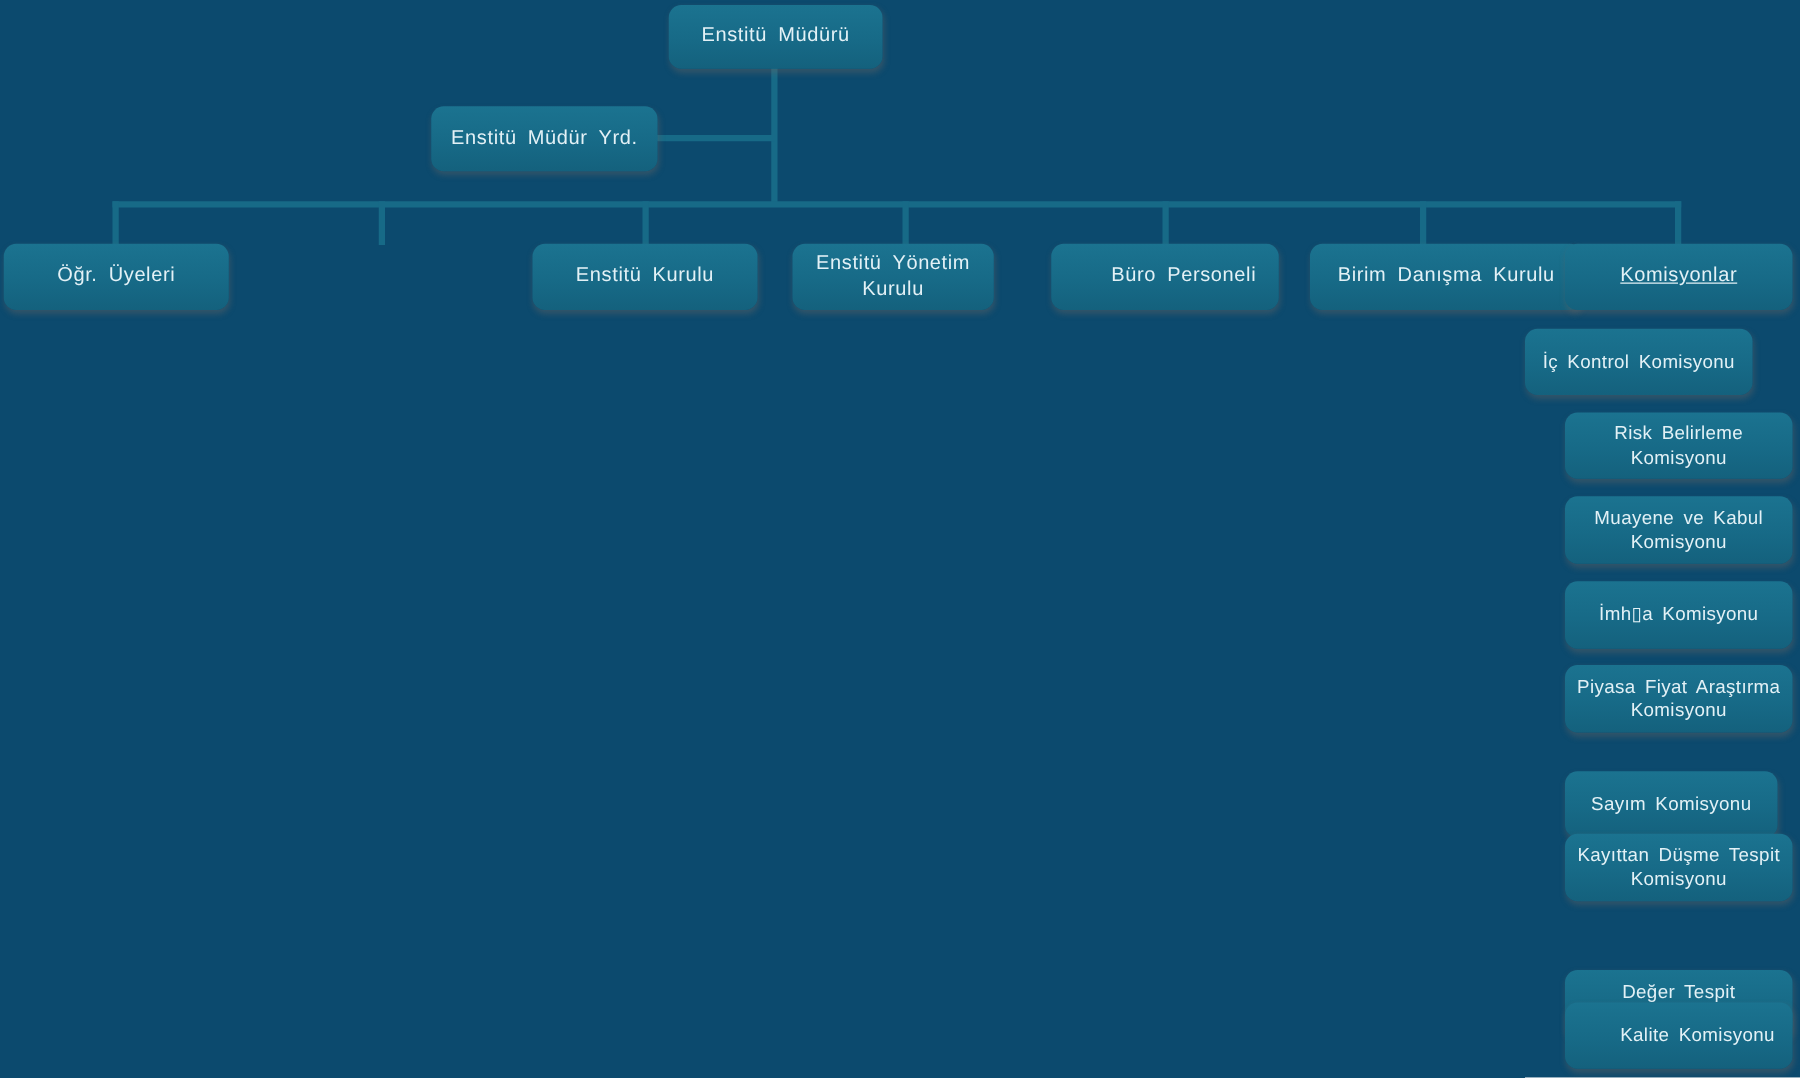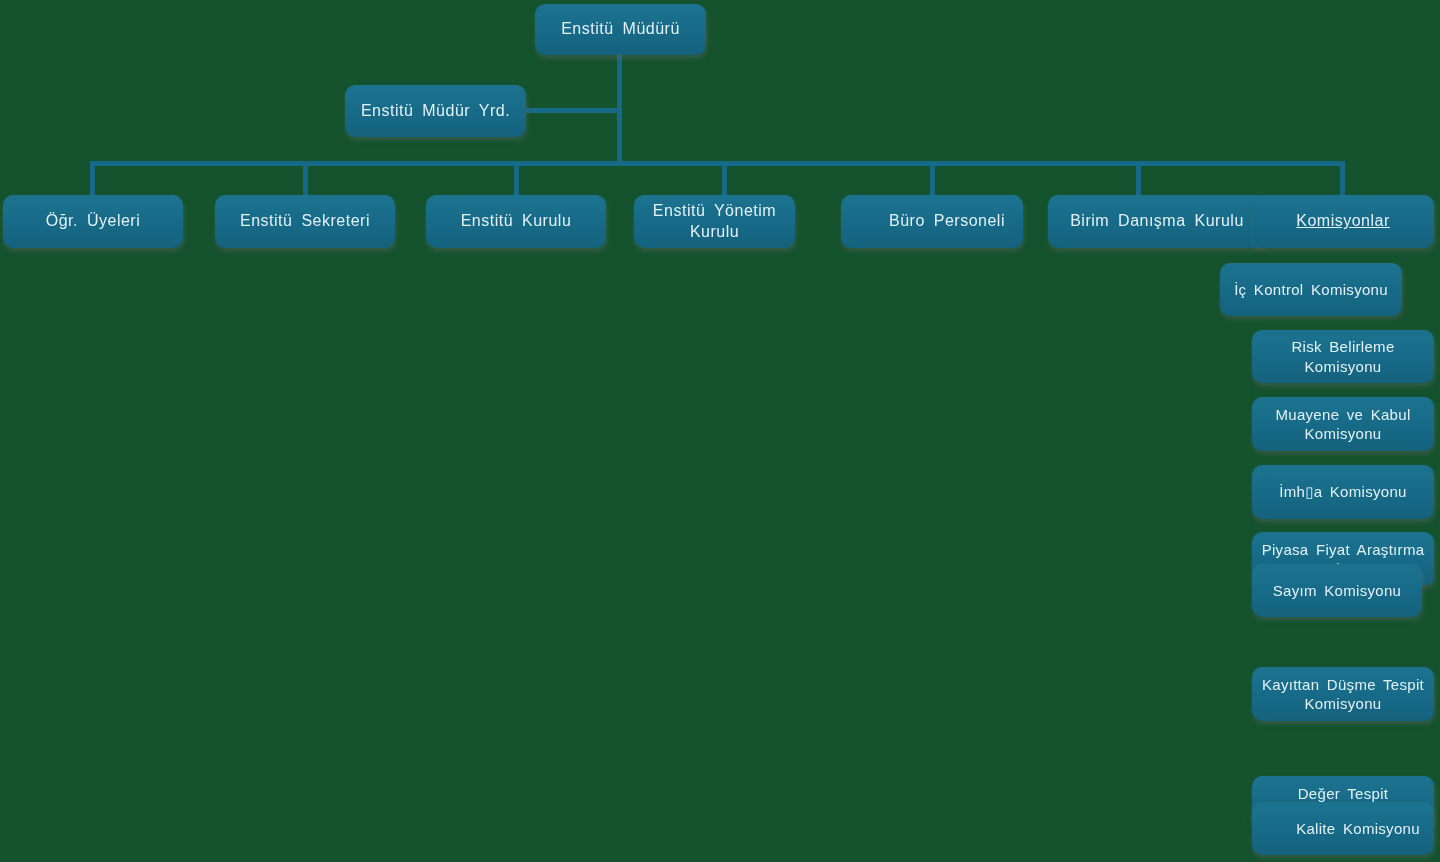--- a/index.html
+++ b/index.html
@@ -4,21 +4,21 @@
 <style>
   html, body {
     margin: 0; padding: 0;
     background: #ffffff;
     font-family: "Liberation Sans", sans-serif;
   }
   .canvas {
     position: relative;
     width: 1440px;
     height: 862px;
-    background: #14532d;
+    background: #0c4a6e;
     overflow: hidden;
   }
   .box {
     position: absolute;
     box-sizing: border-box;
     background: linear-gradient(180deg, #1b7390 0%, #176a87 55%, #14617d 100%);
     border-radius: 10px;
     box-shadow: 1px 3px 5px rgba(100,100,100,0.45);
     color: #e3f1f6;
     display: flex;
@@ -51,30 +51,29 @@
   <div class="line" style="left:722px;  top:161px; width:5px; height:35px;"></div>
   <div class="line" style="left:930px;  top:161px; width:5px; height:35px;"></div>
   <div class="line" style="left:1136px; top:161px; width:5px; height:35px;"></div>
   <div class="line" style="left:1340px; top:161px; width:5px; height:35px;"></div>
 
   <div class="box" style="left:535px; top:4px; width:171px; height:51px;">Enstitü Müdürü</div>
 
   <div class="box" style="left:345px; top:85px; width:181px; height:52px;">Enstitü Müdür Yrd.</div>
 
   <div class="box" style="left:3px; top:195px; width:180px; height:53px;">Öğr. Üyeleri</div>
-  <div class="box" style="left:215px; top:195px; width:180px; height:53px;">Enstitü Sekreteri</div>
   <div class="box" style="left:426px; top:195px; width:180px; height:53px;">Enstitü Kurulu</div>
   <div class="box" style="left:634px; top:195px; width:161px; height:53px;">Enstitü Yönetim Kurulu</div>
   <div class="box" style="left:841px; top:195px; width:182px; height:53px;padding-left:36px;">Büro Personeli</div>
   <div class="box" style="left:1048px; top:195px; width:218px; height:53px;">Birim Danışma Kurulu</div>
   <div class="box" style="left:1252px; top:195px; width:182px; height:53px;text-decoration:underline;">Komisyonlar</div>
 
   <div class="box committee" style="left:1220px; top:263px; width:182px; height:53px;">İç Kontrol Komisyonu</div>
   <div class="box committee" style="left:1252px; top:330px; width:182px; height:53px;">Risk Belirleme Komisyonu</div>
   <div class="box committee" style="left:1252px; top:397px; width:182px; height:54px;">Muayene ve Kabul Komisyonu</div>
   <div class="box committee" style="left:1252px; top:465px; width:182px; height:54px;">İmh▯a Komisyonu</div>
   <div class="box committee" style="left:1252px; top:532px; width:182px; height:54px;">Piyasa Fiyat Araştırma Komisyonu</div>
-  <div class="box committee" style="left:1252px; top:564px; width:170px; height:53px;">Sayım Komisyonu</div>
+  <div class="box committee" style="left:1252px; top:617px; width:170px; height:53px;">Sayım Komisyonu</div>
   <div class="box committee" style="left:1252px; top:667px; width:182px; height:54px;text-align:center;">Kayıttan Düşme Tespit Komisyonu</div>
   <div class="box committee" style="left:1252px; top:735px; width:182px; height:54px;margin-top:41px;">Değer Tespit Komisyonu</div>
   <div class="box committee" style="left:1252px; top:802px; width:182px; height:53px;padding-left:36px;">Kalite Komisyonu</div>
 
 </div>
 
 </body></html>

